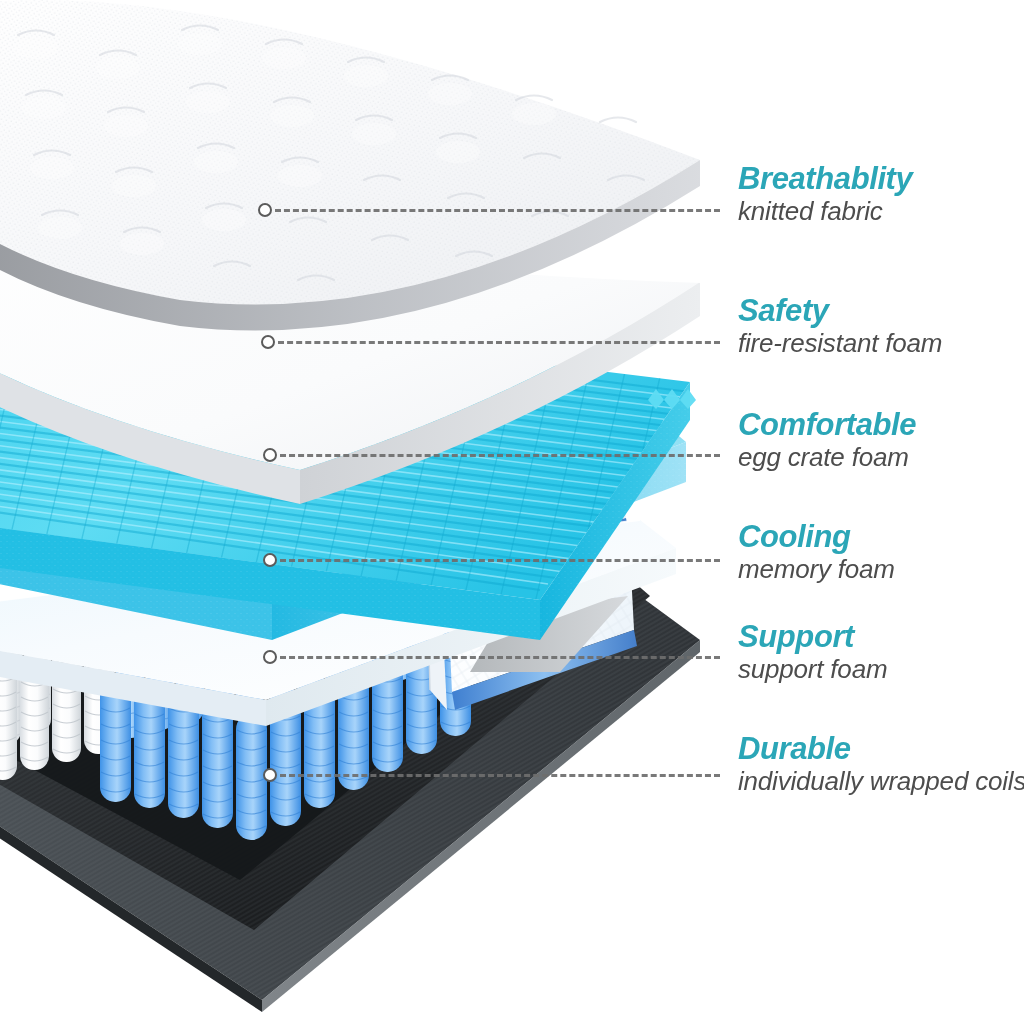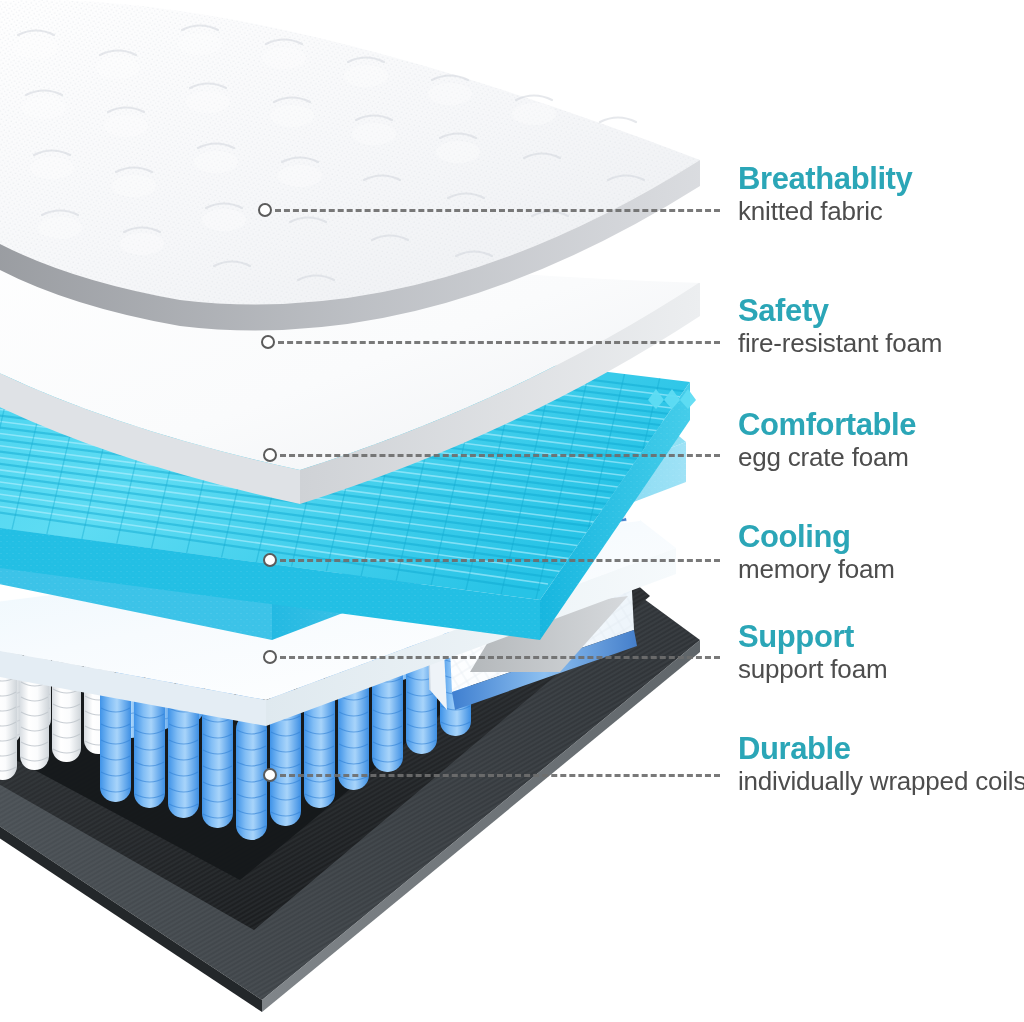--- a/index.html
+++ b/index.html
@@ -7,20 +7,21 @@
   body{
     font-family:"Liberation Sans", sans-serif;
     -webkit-font-smoothing:antialiased;
   }
   #stage{
     position:relative;
     width:1024px;
     height:1022px;
     background:#ffffff;
     overflow:hidden;
+    font-style:italic;
   }
 
   
   #artwork{
     position:absolute;
     left:0; top:0;
     width:720px; height:1022px;
   }
   #artwork svg{display:block;width:720px;height:1022px;}
 

